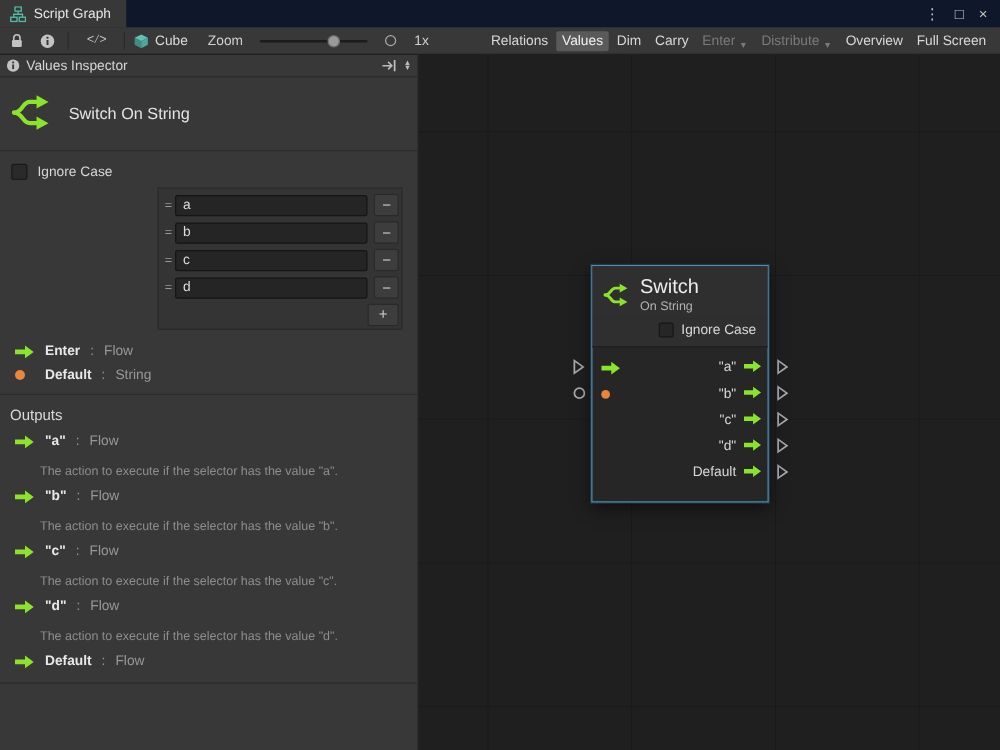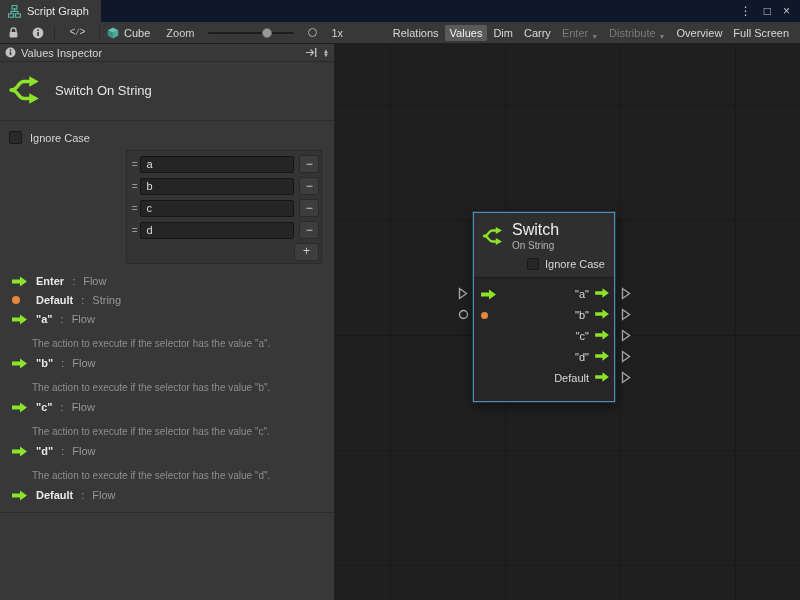--- a/index.html
+++ b/index.html
@@ -242,20 +242,21 @@
       </div>
       <div class="port-entry">
         <span class="picon">
             <span class="dot"></span>
           </span>
         <span class="pname">Default</span>
           <span class="psep"> : </span>
           <span class="ptype">String</span>
       </div>
 
+      <div class="sec-h">Outputs</div>
 
       <div>
         <div class="port-entry">
           <span class="picon">
               <svg width="15" height="11" viewBox="0 0 15 11">
                 <path d="M0 3.6h8V0.4L15 5.5 8 10.6V7.4H0z" fill="#8ce32a"></path>
               </svg>
             </span>
           <span class="pname">"a"</span>
             <span class="psep"> : </span>

